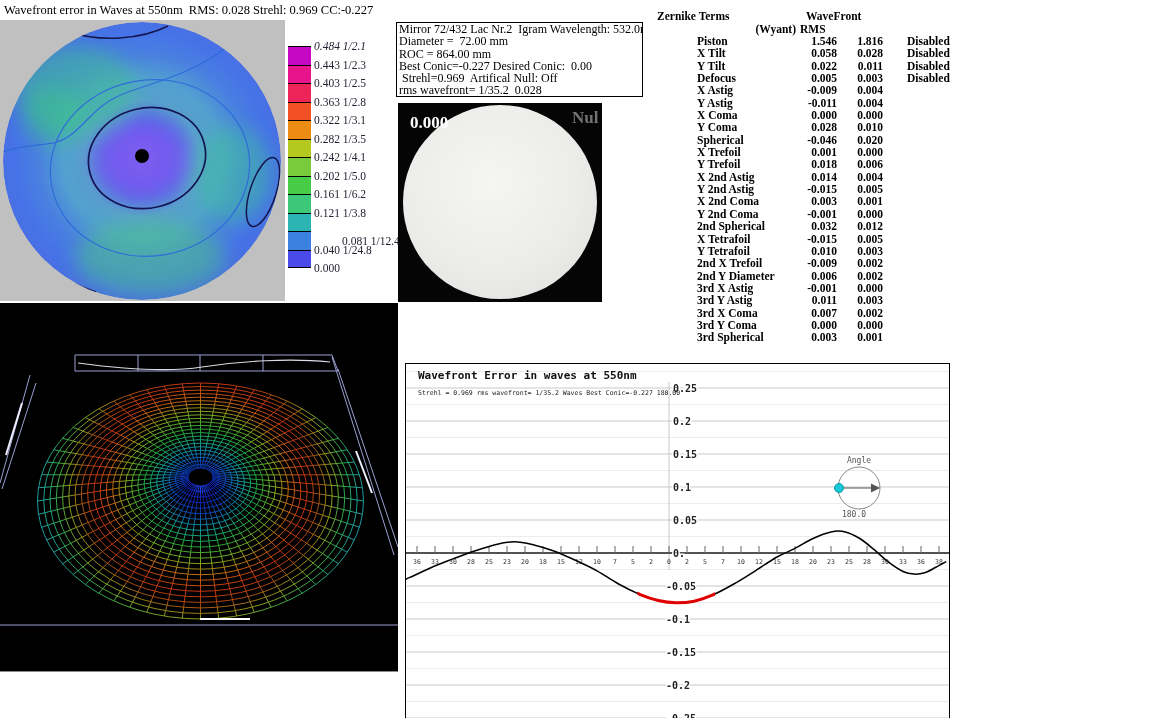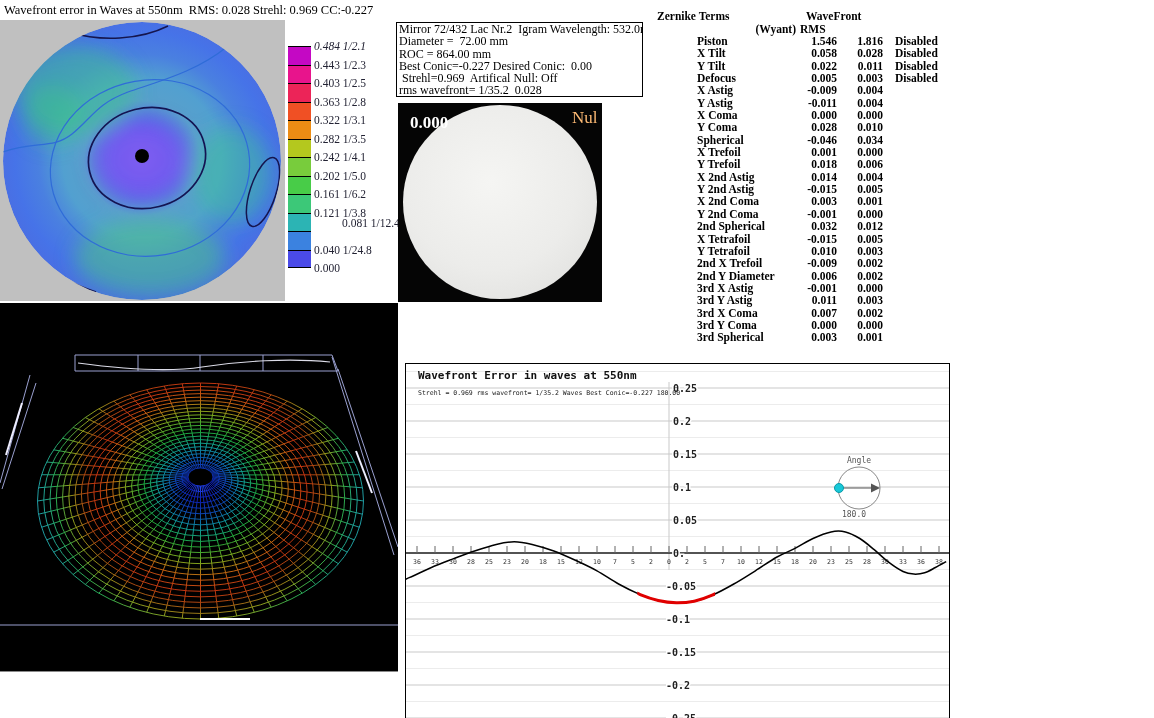--- a/index.html
+++ b/index.html
@@ -19,31 +19,31 @@
   .legend-label{position:absolute;left:29px;height:13px;font-size:11.5px;color:#222233;white-space:pre;}
   
   .info-box{left:396px;top:22px;width:247px;height:75px;border:1px solid #000;background:#fff;
             font-size:12px;line-height:12.3px;padding:0 2px;box-sizing:border-box;overflow:hidden;}
   .info-box div{white-space:pre;}
   
   .null-panel{left:398px;top:103px;width:204px;height:199px;background:#050505;overflow:hidden;}
   .null-disc{position:absolute;left:5px;top:2px;width:194px;height:194px;border-radius:50%;
              background:radial-gradient(circle at 45% 40%, #f5f5f3 0%, #ececea 55%, #e2e2e0 85%, #d6d6d4 100%);}
   .null-val{position:absolute;left:12px;top:10px;color:#fff;font-weight:bold;font-size:17px;}
-  .null-corner{position:absolute;left:174px;top:5px;color:#fdba74;font-weight:normal;font-size:17px;}
+  .null-corner{position:absolute;left:174px;top:5px;color:#737373;font-weight:bold;font-size:17px;}
   
   .zernike{left:655px;top:8px;width:300px;height:345px;background:#fff;font-size:11.5px;font-weight:bold;}
   .z-head1{position:absolute;left:2px;top:2px;}
   .z-head-wf{position:absolute;left:151px;top:2px;}
   .z-head-wyant{position:absolute;left:65px;top:15px;width:76px;text-align:right;}
   .z-head-rms{position:absolute;left:145px;top:15px;width:40px;}
   .z-rows{position:absolute;left:2px;top:27px;display:grid;
           grid-template-columns:100px 40px 46px 70px;line-height:12.35px;margin-left:40px;}
   .z-c2,.z-c3{text-align:right;}
-  .z-c4{padding-left:12px;}
+  .z-c4{padding-left:24px;}
   
   .surface3d{left:0;top:303px;width:398px;height:368px;background:#000;border-bottom:1px solid #8a8a8a;}
   
   .profile{left:405px;top:363px;width:543px;height:355px;background:#fff;
            border:1px solid #000;border-bottom:none;box-sizing:content-box;}
   svg{display:block;}
   text{font-family:"DejaVu Sans Mono","Liberation Mono",monospace;}
 </style>
 </head>
 <body>
@@ -116,21 +116,21 @@
         <div class="legend-label" style="top: 0px; font-style: italic;">0.484 1/2.1</div>
         <div class="legend-label" style="top: 18.5px;">0.443 1/2.3</div>
         <div class="legend-label" style="top: 37px;">0.403 1/2.5</div>
         <div class="legend-label" style="top: 55.5px;">0.363 1/2.8</div>
         <div class="legend-label" style="top: 74px;">0.322 1/3.1</div>
         <div class="legend-label" style="top: 92.5px;">0.282 1/3.5</div>
         <div class="legend-label" style="top: 111px;">0.242 1/4.1</div>
         <div class="legend-label" style="top: 129.5px;">0.202 1/5.0</div>
         <div class="legend-label" style="top: 148px;">0.161 1/6.2</div>
         <div class="legend-label" style="top: 166.5px;">0.121 1/3.8</div>
-        <div class="legend-label" style="top: 177px; padding-left: 28px;">0.081 1/12.4</div>
+        <div class="legend-label" style="top: 195px; padding-left: 28px;">0.081 1/12.4</div>
         <div class="legend-label" style="top: 203.5px;">0.040 1/24.8</div>
         <div class="legend-label" style="top: 222px;">0.000</div>
       </div>
   </div>
 
   <div class="abs info-box">
     <div>Mirror 72/432 Lac Nr.2  Igram Wavelength: 532.0nm</div>
     <div>Diameter =  72.00 mm</div>
     <div>ROC = 864.00 mm</div>
     <div>Best Conic=-0.227 Desired Conic:  0.00</div>
@@ -177,21 +177,21 @@
         <div class="z-c1">X Coma</div>
         <div class="z-c2">0.000</div>
         <div class="z-c3">0.000</div>
         <div class="z-c4"></div>
         <div class="z-c1">Y Coma</div>
         <div class="z-c2">0.028</div>
         <div class="z-c3">0.010</div>
         <div class="z-c4"></div>
         <div class="z-c1">Spherical</div>
         <div class="z-c2">-0.046</div>
-        <div class="z-c3">0.034</div>
+        <div class="z-c3">0.020</div>
         <div class="z-c4"></div>
         <div class="z-c1">X Trefoil</div>
         <div class="z-c2">0.001</div>
         <div class="z-c3">0.000</div>
         <div class="z-c4"></div>
         <div class="z-c1">Y Trefoil</div>
         <div class="z-c2">0.018</div>
         <div class="z-c3">0.006</div>
         <div class="z-c4"></div>
         <div class="z-c1">X 2nd Astig</div>

